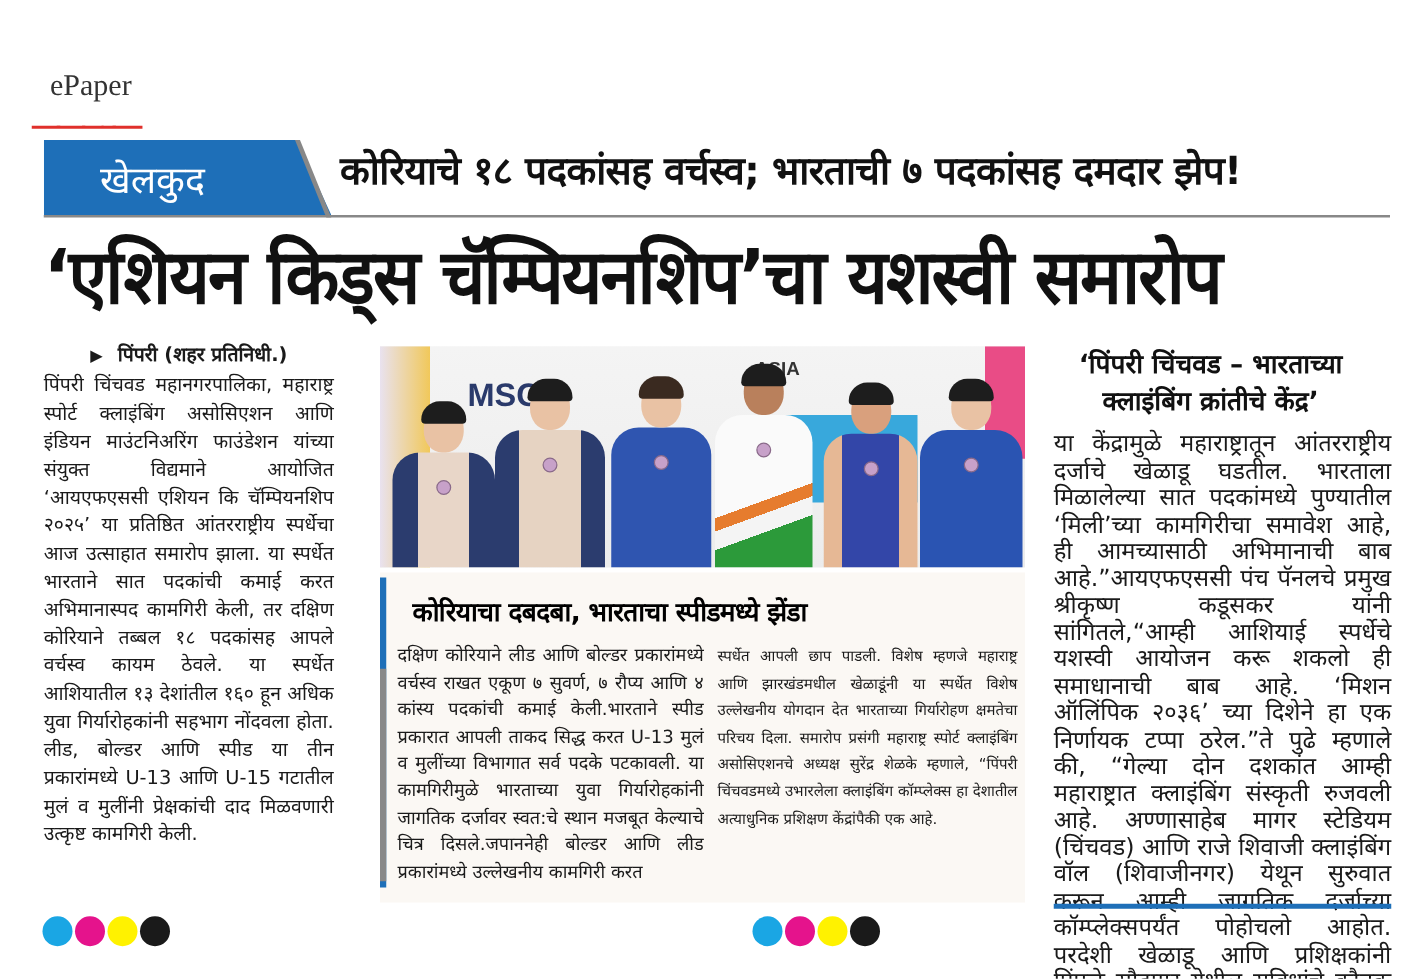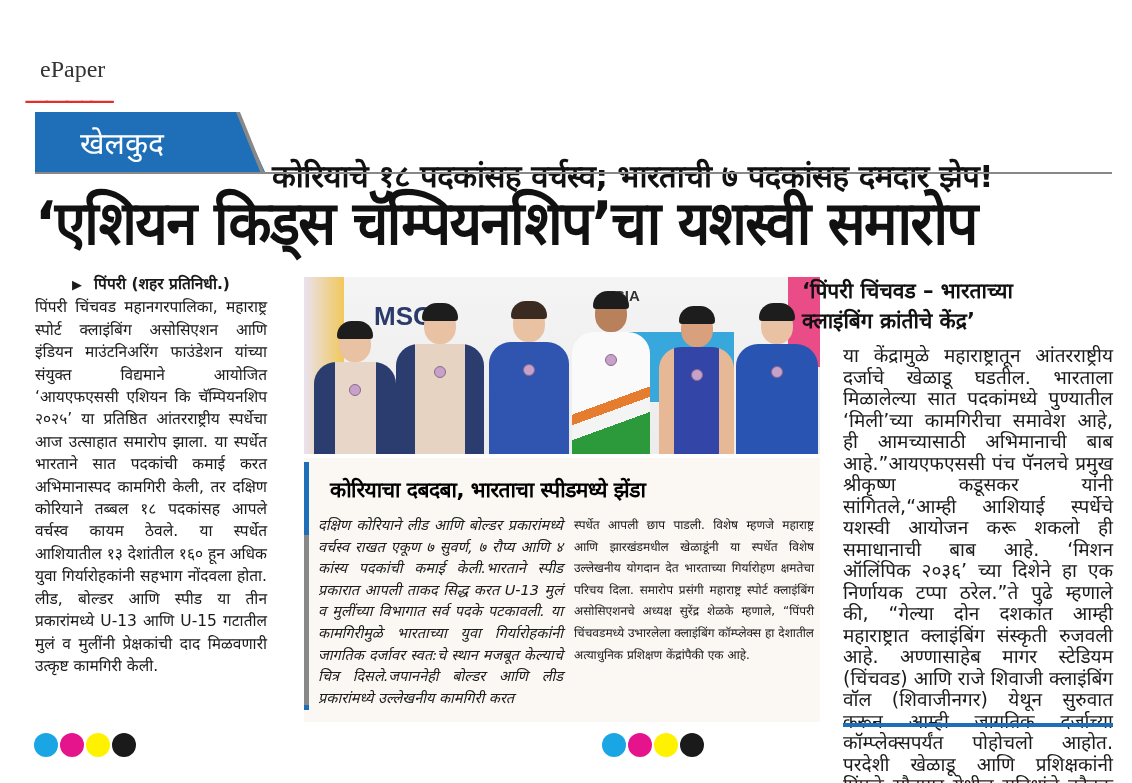--- a/index.html
+++ b/index.html
@@ -11,21 +11,21 @@
   .logo-main { position: absolute; left: 26px; top: 38px; font-size: 38px; font-weight: bold; color: #e0302b; letter-spacing: -1px; }
   .edition { position: absolute; left: 218px; top: 66px; font-family: "Liberation Sans", sans-serif; font-size: 21px; color: #111; }
   .header-rule { position: absolute; left: 0; top: 100px; width: 1132px; height: 3px; background: #bdbdbd; }
 
   .clip { position: absolute; left: 0; top: 103px; width: 1132px; height: 680px; background: #fff; }
 
   .section-tag { position: absolute; left: 35px; top: 112px; width: 230px; height: 60px; background: #1e6fb8;
     clip-path: polygon(0 0, 88% 0, 100% 100%, 0 100%); }
   .section-tag span { position: absolute; left: 45px; top: 10px; font-size: 30px; font-weight: normal; color: #fff; }
   .tag-slash { position: absolute; left: 236px; top: 112px; width: 4px; height: 62px; background: #888; transform: skewX(22deg); transform-origin: top left; }
-  .kicker { position: absolute; left: 272px; top: 114px; font-size: 31px; font-weight: bold; color: #111; letter-spacing: -0.5px; white-space: nowrap; margin-top: 40px; }
+  .kicker { position: absolute; left: 272px; top: 114px; font-size: 31px; font-weight: bold; color: #111; letter-spacing: -0.5px; white-space: nowrap; }
   .kicker-rule { position: absolute; left: 35px; top: 172px; width: 1077px; height: 2px; background: #888; }
 
   .headline { position: absolute; left: 35px; top: 180px; width: 1080px; font-size: 56px; font-weight: bold; color: #111; letter-spacing: -1.5px; white-space: nowrap; line-height: 80px; transform: scaleY(1.08); transform-origin: top left; }
 
   .col-left { position: absolute; left: 35px; top: 273px; width: 232px; font-size: 15.5px; line-height: 22.4px; color: #1a1a1a; text-align: justify; }
   .dateline { display: block; font-weight: bold; text-align: center; }
   .dateline .tri { font-size: 13px; margin-right: 12px; }
 
   .photo { position: absolute; left: 304px; top: 277px; width: 516px; height: 177px; background: linear-gradient(180deg, #f4f4f4 0%, #ececec 100%); overflow: hidden; }
   .photo .bg-left { position: absolute; left: 0; top: 0; width: 40px; height: 177px; background: linear-gradient(90deg, #e9e2ef, #f1c85a); }
@@ -35,25 +35,25 @@
   .photo .banner { position: absolute; left: 320px; top: 55px; width: 110px; height: 70px; background: #38a8dc; }
   .person { position: absolute; bottom: 0; }
   .person .head { position: absolute; top: 0; left: 50%; width: 32px; height: 38px; margin-left: -16px; border-radius: 50% 50% 45% 45%; background: #e9c2a4; }
   .person .hair { position: absolute; top: -3px; left: 50%; width: 36px; height: 18px; margin-left: -18px; border-radius: 18px 18px 4px 4px; background: #1d1d1d; }
   .person .body { position: absolute; top: 38px; left: 0; right: 0; bottom: 0; border-radius: 22px 22px 0 0; }
   .person .medal { position: absolute; top: 60px; left: 50%; width: 12px; height: 12px; margin-left: -6px; border-radius: 50%; background: #c7a1c9; border: 1px solid #8a6a8a; }
 
   .subhead-bar { position: absolute; left: 304px; top: 462px; width: 5px; height: 248px; background: #1e6fb8; }
   .subhead-bar2 { position: absolute; left: 304px; top: 535px; width: 5px; height: 170px; background: #888; }
   .subhead { position: absolute; left: 330px; top: 475px; font-size: 21px; font-weight: bold; color: #000000; white-space: nowrap; letter-spacing: -0.5px; }
-  .col-mid1 { position: absolute; left: 318px; top: 515px; width: 245px; font-size: 14.5px; line-height: 21.6px; text-align: justify; font-style: italic; }
+  .col-mid1 { position: absolute; left: 318px; top: 515px; width: 245px; font-size: 14.5px; line-height: 21.6px; text-align: justify; }
   .col-mid2 { position: absolute; left: 574px; top: 515px; width: 240px; font-size: 12px; line-height: 21.6px; text-align: justify; }
   .mid-panel { position: absolute; left: 304px; top: 458px; width: 516px; height: 264px; background: #fbf8f4; }
 
-  .side-head { position: absolute; left: 802px; top: 276px; width: 265px; text-align: left; font-size: 21px; font-weight: bold; line-height: 30px; color: #111; }
+  .side-head { position: absolute; left: 836px; top: 276px; width: 265px; text-align: center; font-size: 21px; font-weight: bold; line-height: 30px; color: #111; }
   .col-right { position: absolute; left: 843px; top: 345px; width: 270px; font-size: 19px; line-height: 21.5px; text-align: justify; }
   .side-rule { position: absolute; left: 843px; top: 723px; width: 270px; height: 4px; background: #1e6fb8; }
 
   .reg { position: absolute; display: flex; gap: 2px; }
   .reg .dot { width: 24px; height: 24px; border-radius: 50%; }
   .reg1 { left: 34px; top: 733px; }
   .reg2 { left: 602px; top: 733px; }
 </style>
 </head>
 <body>

